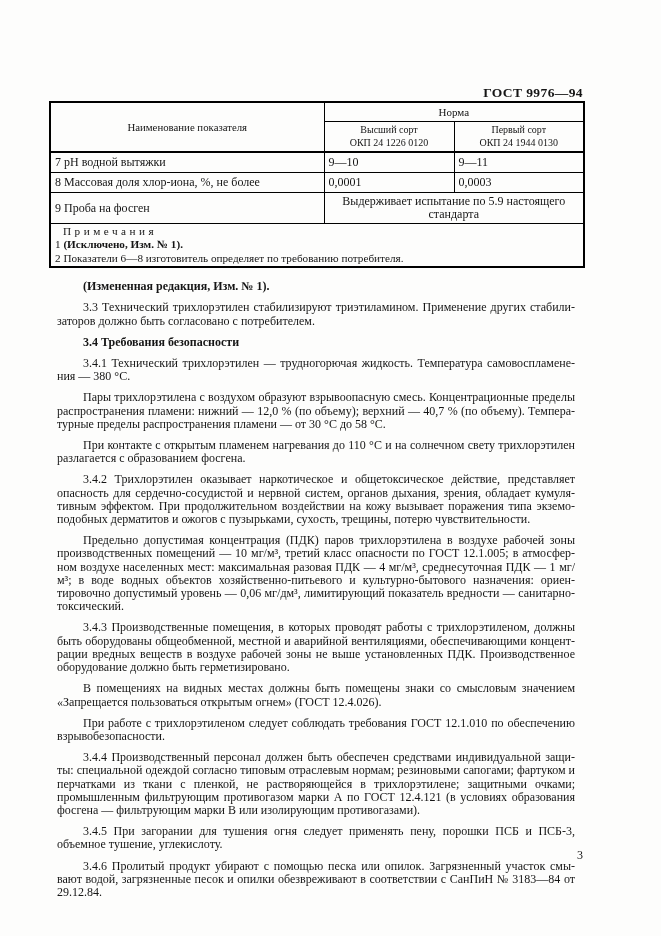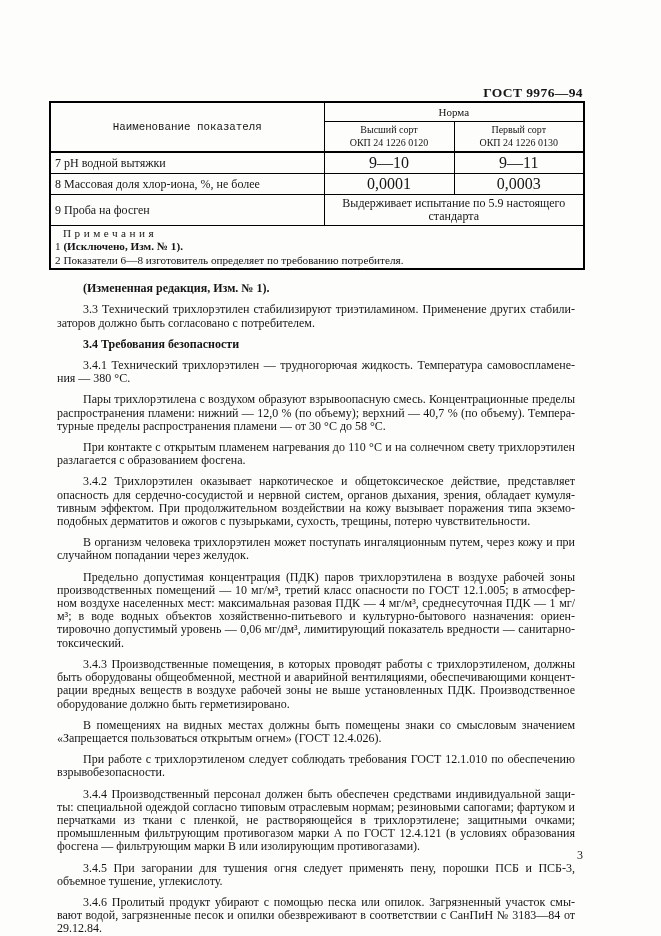--- a/index.html
+++ b/index.html
@@ -38,21 +38,20 @@
   table.spec th, table.spec td {
     border: 1px solid #000;
     font-weight: normal;
     padding: 1px 4px;
   }
   .th-name {
     font-size: 10.8px;
     text-align: center;
     vertical-align: middle;
     border-bottom: 2px solid #000 !important;
-    font-family: Liberation Mono, monospace;
   }
   .th-norma {
     font-size: 11px;
     height: 16px;
     vertical-align: middle;
   }
   .th-grade {
     font-size: 10px;
     line-height: 12.5px;
     text-align: center;
@@ -60,22 +59,22 @@
     height: 27px;
     border-bottom: 2px solid #000 !important;
   }
   td.row-name {
     font-size: 12px;
     padding-left: 21px;
     height: 17px;
     vertical-align: middle;
   }
   td.row-val {
-    font-size: 16px;
-    text-align: center;
+    font-size: 12px;
+    text-align: left;
     vertical-align: middle;
   }
   td.row-val-span {
     font-size: 12px;
     line-height: 13.5px;
     text-align: center;
     vertical-align: middle;
     padding: 2px 20px;
     margin-left: 36px;
   }
@@ -131,21 +130,21 @@
         <th class="th-name" rowspan="2">Наименование показателя</th>
         <th class="th-norma" colspan="2">Норма</th>
       </tr>
       <tr>
         <th class="th-grade">
           <div>Высший сорт</div>
           <div>ОКП 24 1226 0120</div>
         </th>
         <th class="th-grade">
           <div>Первый сорт</div>
-          <div>ОКП 24 1226 0130</div>
+          <div>ОКП 24 1944 0130</div>
         </th>
       </tr>
     </thead>
     <tbody>
       <tr>
         <td class="row-name">7 pH водной вытяжки</td>
         <td class="row-val">9—10</td>
         <td class="row-val">9—11</td>
       </tr>
       <tr>
@@ -168,21 +167,20 @@
   </table>
 
   <div class="body-text">
       <p class="bold">(Измененная редакция, Изм. № 1).</p>
       <p class="">3.3 Технический трихлорэтилен стабилизируют триэтиламином. Применение других стабили­заторов должно быть согласовано с потребителем.</p>
       <p class="bold">3.4 Требования безопасности</p>
       <p class="">3.4.1 Технический трихлорэтилен — трудногорючая жидкость. Температура самовоспламене­ния — 380 °С.</p>
       <p class="">Пары трихлорэтилена с воздухом образуют взрывоопасную смесь. Концентрационные пределы распространения пламени: нижний — 12,0 % (по объему); верхний — 40,7 % (по объему). Темпера­турные пределы распространения пламени — от 30 °С до 58 °С.</p>
       <p class="">При контакте с открытым пламенем нагревания до 110 °С и на солнечном свету трихлорэтилен разлагается с образованием фосгена.</p>
       <p class="">3.4.2 Трихлорэтилен оказывает наркотическое и общетоксическое действие, представляет опасность для сердечно-сосудистой и нервной систем, органов дыхания, зрения, обладает кумуля­тивным эффектом. При продолжительном воздействии на кожу вызывает поражения типа экземо­подобных дерматитов и ожогов с пузырьками, сухость, трещины, потерю чувствительности.</p>
-      <p class="">В организм человека трихлорэтилен может поступать ингаляционным путем, через кожу и при случайном попадании через желудок.</p>
       <p class="">Предельно допустимая концентрация (ПДК) паров трихлорэтилена в воздухе рабочей зоны производственных помещений — 10 мг/м³, третий класс опасности по ГОСТ 12.1.005; в атмосфер­ном воздухе населенных мест: максимальная разовая ПДК — 4 мг/м³, среднесуточная ПДК — 1 мг/м³; в воде водных объектов хозяйственно-питьевого и культурно-бытового назначения: ориен­тировочно допустимый уровень — 0,06 мг/дм³, лимитирующий показатель вредности — санитарно-токсический.</p>
       <p class="">3.4.3 Производственные помещения, в которых проводят работы с трихлорэтиленом, должны быть оборудованы общеобменной, местной и аварийной вентиляциями, обеспечивающими концент­рации вредных веществ в воздухе рабочей зоны не выше установленных ПДК. Производственное оборудование должно быть герметизировано.</p>
       <p class="">В помещениях на видных местах должны быть помещены знаки со смысловым значением «Запрещается пользоваться открытым огнем» (ГОСТ 12.4.026).</p>
       <p class="">При работе с трихлорэтиленом следует соблюдать требования ГОСТ 12.1.010 по обеспечению взрывобезопасности.</p>
       <p class="">3.4.4 Производственный персонал должен быть обеспечен средствами индивидуальной защи­ты: специальной одеждой согласно типовым отраслевым нормам; резиновыми сапогами; фартуком и перчатками из ткани с пленкой, не растворяющейся в трихлорэтилене; защитными очками; промышленным фильтрующим противогазом марки А по ГОСТ 12.4.121 (в условиях образования фосгена — фильтрующим марки В или изолирующим противогазами).</p>
       <p class="">3.4.5 При загорании для тушения огня следует применять пену, порошки ПСБ и ПСБ-3, объемное тушение, углекислоту.</p>
       <p class="">3.4.6 Пролитый продукт убирают с помощью песка или опилок. Загрязненный участок смы­вают водой, загрязненные песок и опилки обезвреживают в соответствии с СанПиН № 3183—84 от 29.12.84.</p>
     </div>
 
 </div>

